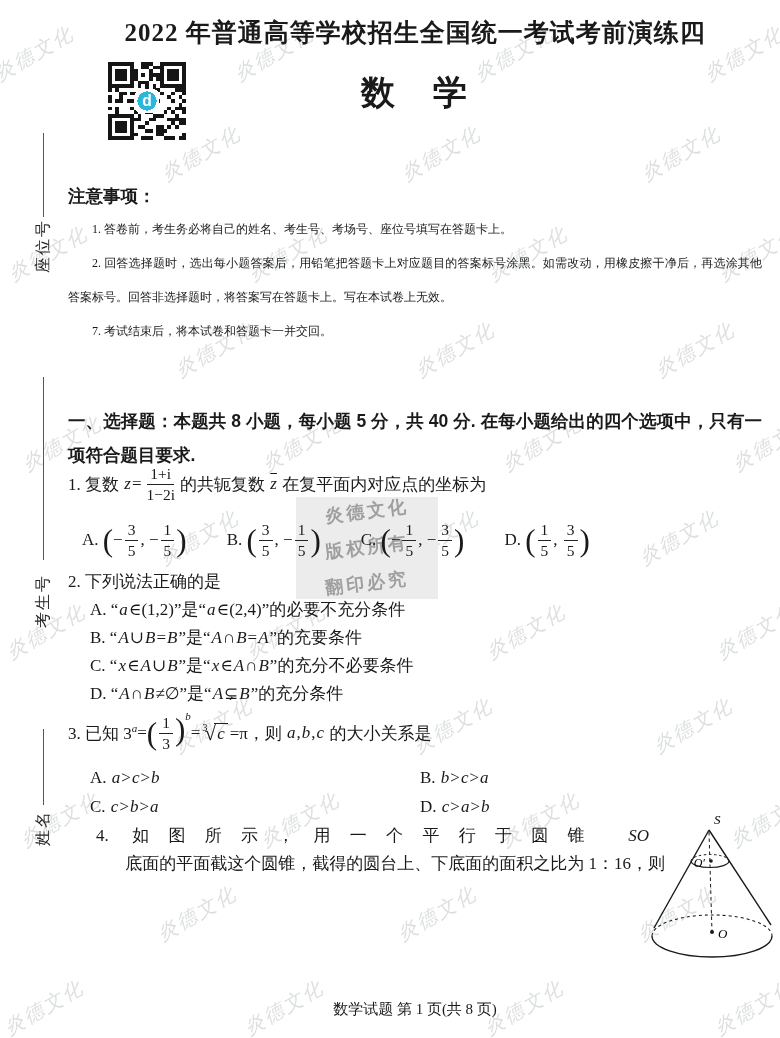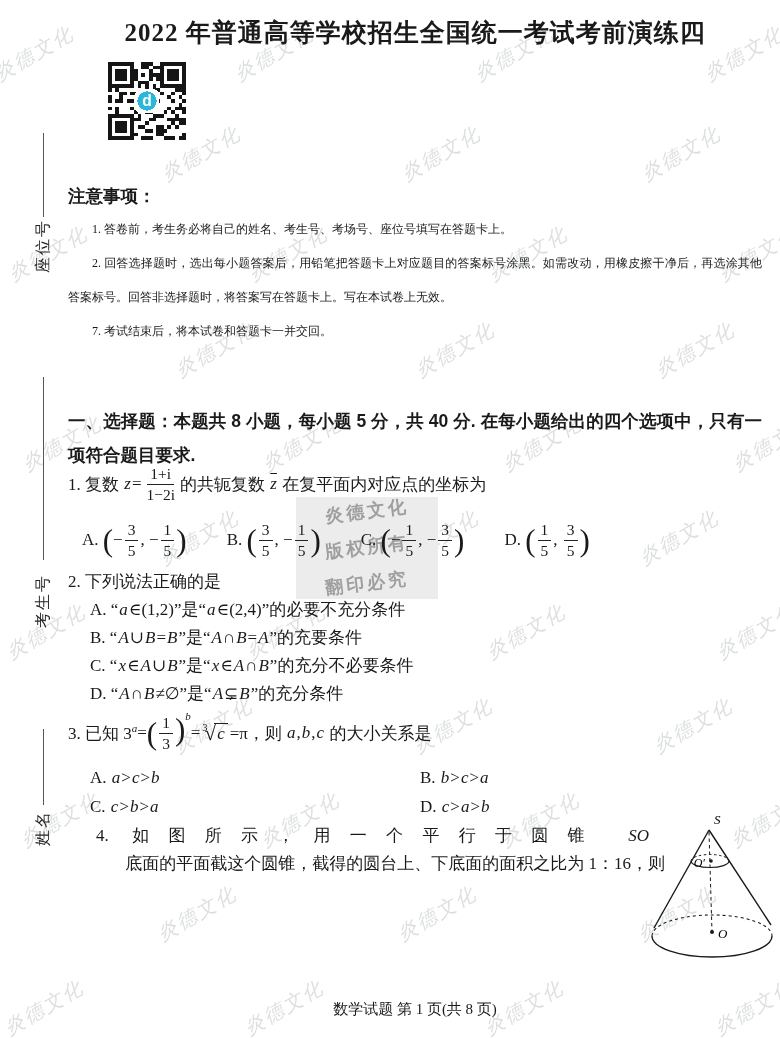--- a/index.html
+++ b/index.html
@@ -335,20 +335,21 @@
       <rect x="15" y="20" width="1" height="1" fill="#151515"></rect>
       <rect x="16" y="20" width="1" height="1" fill="#151515"></rect>
       <rect x="17" y="20" width="1" height="1" fill="#151515"></rect>
       <rect x="19" y="20" width="1" height="1" fill="#151515"></rect>
       <rect x="20" y="20" width="1" height="1" fill="#151515"></rect>
       <rect x="7.4" y="7.4" width="6.2" height="6.2" rx="1.1" fill="#fff"></rect>
       <circle cx="10.5" cy="10.5" r="2.6" fill="#2ab7d9"></circle>
       <text x="10.5" y="11.9" text-anchor="middle" font-size="4.2" font-weight="bold" fill="#fff" font-family="Liberation Sans, sans-serif">d</text>
     </svg>
 
+  <div class="subject">数　学</div>
 
   <div class="mline" style="top:133px;height:84px"></div>
   <div class="mlabel" style="top:215px">座位号</div>
   <div class="mline" style="top:377px;height:183px"></div>
   <div class="mlabel" style="top:570px">考生号</div>
   <div class="mline" style="top:729px;height:76px"></div>
   <div class="mlabel" style="top:797px">姓名</div>
 
   <div class="notice">
     <div class="notice-h">注意事项：</div>

